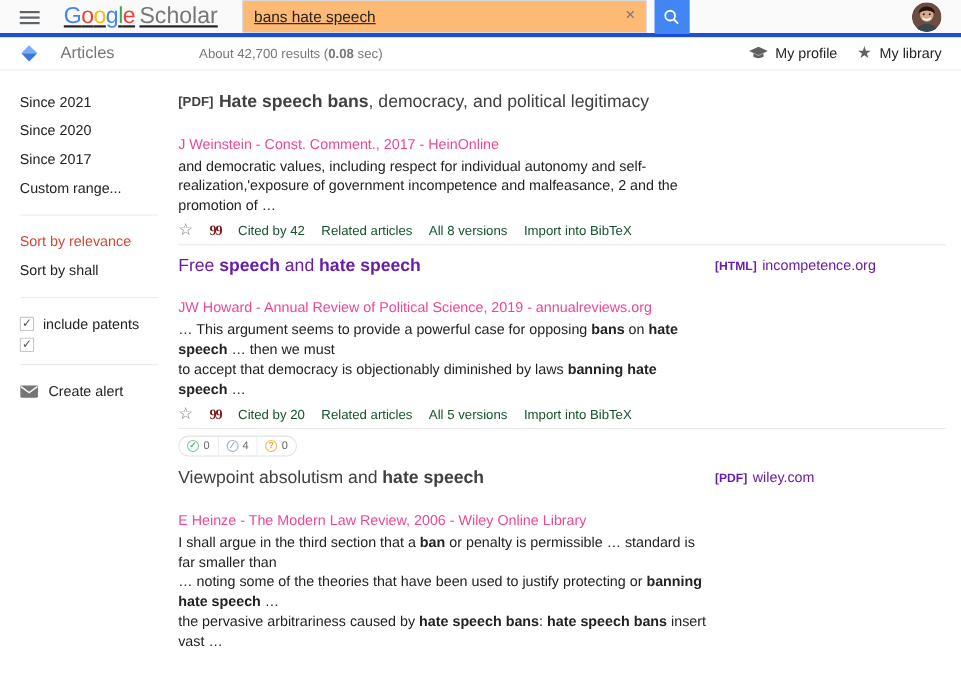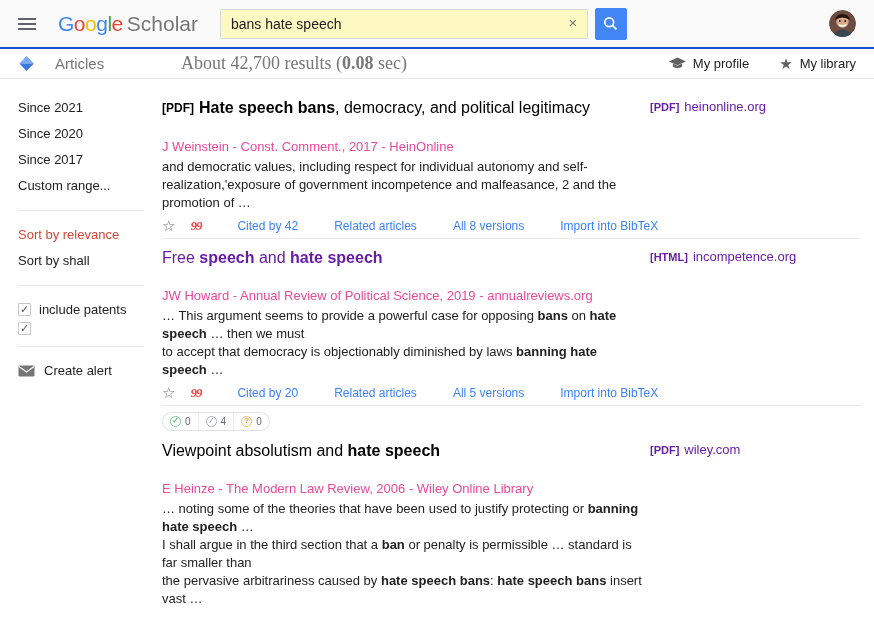--- a/index.html
+++ b/index.html
@@ -5,51 +5,51 @@
   * { box-sizing: border-box; }
   html,body { margin:0; padding:0; }
   body {
     width:874px; height:620px; overflow:hidden;
     background:#fff; color:#222;
     font-family:"Liberation Sans", sans-serif;
     font-size:13px;
   }
   
   .header {
-    height:49px; background:#fafafa; border-bottom:2px solid #1d4ed8;
-    display:flex; align-items:center; padding:0 18px;
+    height:34px; background:#fafafa; border-bottom:4px solid #1d4ed8;
+    display:flex; align-items:center; padding:0 18px;text-decoration:underline;
   }
   .hamburger { width:18px; cursor:pointer; margin-top:1px; }
   .hamburger div { height:2px; background:#5f6368; margin:3px 0; }
   .logo { margin-left:22px; font-size:21px; letter-spacing:-0.5px; white-space:nowrap; }
   .logo .scholar { color:#777; margin-left:4px; letter-spacing:0; }
   .searchwrap { margin-left:22px; position:relative; display:flex; align-items:center; }
   .searchbox {
     width:368px; height:30px; border:1px solid #d9d9d9; border-radius:1px;
-    padding:0 28px 0 10px; font-size:14px; color:#222; background:#fef9c3; outline:none;
+    padding:0 28px 0 10px; font-size:14px; color:#222; background:#fdba74; outline:none;
     font-family:"Liberation Sans", sans-serif;
   }
   .clear-x {
     position:absolute; right:46px; top:6px; color:#70757a; font-size:15px;
     cursor:pointer; width:16px; text-align:center; line-height:17px;
   }
   .search-btn {
     width:32px; height:32px; margin-left:7px; background:#4285f4; border:none;
     border-radius:2px; display:flex; align-items:center; justify-content:center; cursor:pointer;
   }
   .avatar { margin-left:auto; width:27px; height:27px; border-radius:50%; overflow:hidden; cursor:pointer; }
   
   .toolbar {
     height:30px; display:flex; align-items:center; padding:0 18px;
     border-bottom:1px solid #ececec; background:#fff;
   }
   .diamond { width:17px; height:17px; cursor:pointer; }
   .tab-label { color:#777; font-size:15px; margin-left:20px; width:70px; }
-  .stats { color:#777; font-size:18px; margin-left:56px;font-family:Liberation Serif, serif; }
-  .toolbar-right { margin-left:auto; display:flex; align-items:center; gap:30px; }
+  .stats { color:#777; font-size:12px; margin-left:56px; }
+  .toolbar-right { margin-left:auto; display:flex; align-items:center; gap:18px; }
   .tb-link { display:flex; align-items:center; gap:7px; color:#222; font-size:13px; cursor:pointer; }
   .tb-link .star-glyph { color:#616161; font-size:15px; line-height:1; }
   
   .content { display:flex; align-items:flex-start; }
   .sidebar { width:162px; flex:0 0 162px; padding:16px 0 0 18px; font-size:13px; }
   .sb-item { line-height:26px; color:#222; cursor:pointer; white-space:nowrap; }
   .sb-item.active { color:#d14836; }
   .sb-divider { border-top:1px solid #ececec; margin:11px 18px 11px 0; }
   .sb-check { display:flex; align-items:center; line-height:25px; cursor:pointer; }
   .cbox {
@@ -58,29 +58,29 @@
     font-size:11px; color:#555; margin-right:8px; line-height:1;
   }
   .sb-alert { display:flex; align-items:center; margin-top:16px; cursor:pointer; color:#222; }
   .sb-alert svg { margin-right:9px; }
   
   .main { flex:1; padding-top:10px; padding-right:14px; }
   .result { display:flex; margin:7px 0 4px 0; }
   .r-main { width:482px; flex:0 0 482px; }
   .r-side { margin-left:6px; font-size:13px; padding-top:3px; white-space:nowrap; }
   .r-side .tag, .r-title .tag { font-weight:bold; font-size:11px; margin-right:5px; }
-  .r-title { font-size:16px; line-height:20px; color:#000000; cursor:pointer; margin-top:2px; }
+  .r-title { font-size:16px; line-height:20px; color:#404040; cursor:pointer; margin-top:2px; }
   .r-title.visited { color:#681da8; }
   .r-title .tag { font-size:12px; position:relative; top:-1px; }
   .r-authors { color:#ec4899; margin-top:19px; line-height:17px; }
   .r-snippet { margin-top:3px; line-height:18px; color:#222; }
   .r-actions { display:flex; align-items:center; margin-top:6px; gap:15px; font-size:12px; }
   .save-star { color:#757575; font-size:15px; cursor:pointer; line-height:1; }
-  .cite-glyph { font-family:"Liberation Serif", serif; font-weight:bold; font-size:13px; color:#ef4444; cursor:pointer; line-height:1; letter-spacing:-1px;font-style:italic; }
-  .a-link { color:#3b82f6; cursor:pointer; white-space:nowrap;margin-left:21px; }
+  .cite-glyph { font-family:"Liberation Serif", serif; font-weight:bold; font-size:13px; color:#7f1d1d; cursor:pointer; line-height:1; letter-spacing:-1px; }
+  .a-link { color:#14532d; cursor:pointer; white-space:nowrap; }
   .side-link { color:#681da8; cursor:pointer; }
   .divider { border-top:1px solid #e9e9e9; margin:5px 0; }
   
   .badge-row { margin:3px 0 8px 0; }
   .badge {
     display:inline-flex; align-items:stretch; border:1px solid #e2e2e2; border-radius:11px;
     background:#fff; overflow:hidden; cursor:pointer;
   }
   .badge-seg { display:flex; align-items:center; gap:4px; padding:3px 7px; font-size:10px; color:#666; }
   .badge-seg + .badge-seg { border-left:1px solid #eee; }
@@ -187,21 +187,20 @@
           </div>
           <div class="r-actions">
             <span class="save-star">☆</span>
             <span class="cite-glyph">99</span>
             <span class="a-link">Cited by 42</span>
             <span class="a-link">Related articles</span>
             <span class="a-link">All 8 versions</span>
             <span class="a-link">Import into BibTeX</span>
           </div>
         </div>
-        <div class="r-side"><span class="side-link"><span class="tag">[PDF]</span><span>heinonline.org</span></span></div>
       </div>
       <div class="divider"></div>
       <div class="result">
         <div class="r-main">
           <div class="r-title visited"><span>Free </span><b>speech</b><span> and </span><b>hate speech</b></div>
           <div class="r-authors"><span>JW Howard - Annual Review of Political Science, 2019 - annualreviews.org</span></div>
           <div class="r-snippet">
             <div><span>… This argument seems to provide a powerful case for opposing </span><b>bans</b><span> on </span><b>hate speech</b><span> … then we must</span></div>
             <div><span>to accept that democracy is objectionably diminished by laws </span><b>banning hate speech</b><span> …</span></div>
           </div>
@@ -229,21 +228,21 @@
           <span class="badge-seg">
             <span class="bicon orange">?</span>
             <span>0</span>
           </span>
         </span></div>
       <div class="result">
         <div class="r-main">
           <div class="r-title"><span>Viewpoint absolutism and </span><b>hate speech</b></div>
           <div class="r-authors"><span>E Heinze - The Modern Law Review, 2006 - Wiley Online Library</span></div>
           <div class="r-snippet">
+            <div><span>I shall argue in the third section that a </span><b>ban</b><span> or penalty is permissible … standard is far smaller than</span></div>
             <div><span>… noting some of the theories that have been used to justify protecting or </span><b>banning hate speech</b><span> …</span></div>
-            <div><span>I shall argue in the third section that a </span><b>ban</b><span> or penalty is permissible … standard is far smaller than</span></div>
             <div><span>the pervasive arbitrariness caused by </span><b>hate speech bans</b><span>: </span><b>hate speech bans</b><span> insert vast …</span></div>
           </div>
         </div>
         <div class="r-side"><span class="side-link"><span class="tag">[PDF]</span><span>wiley.com</span></span></div>
       </div>
     </div>
 </div>
 
 </body></html>

